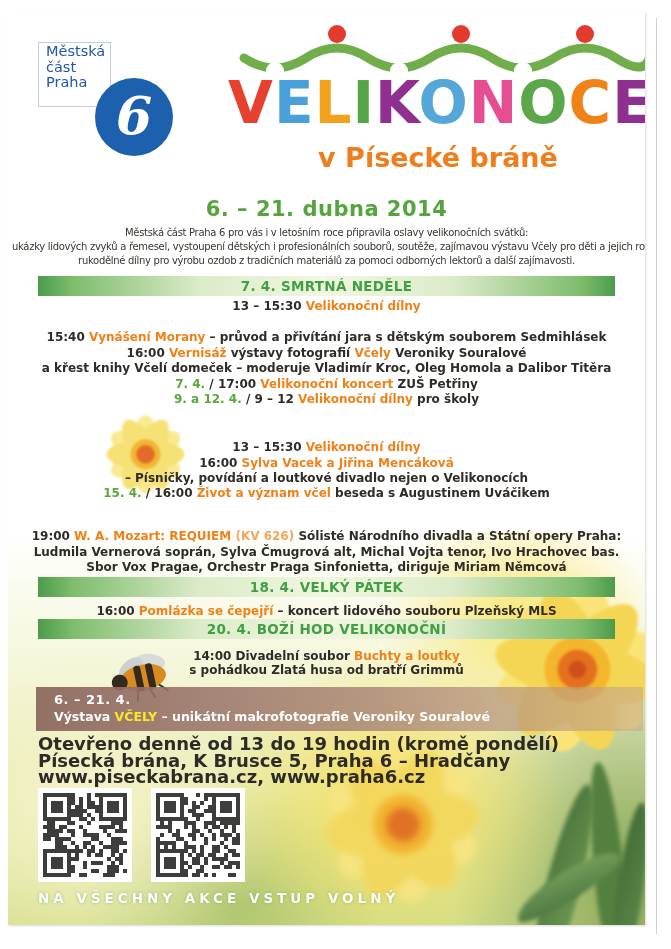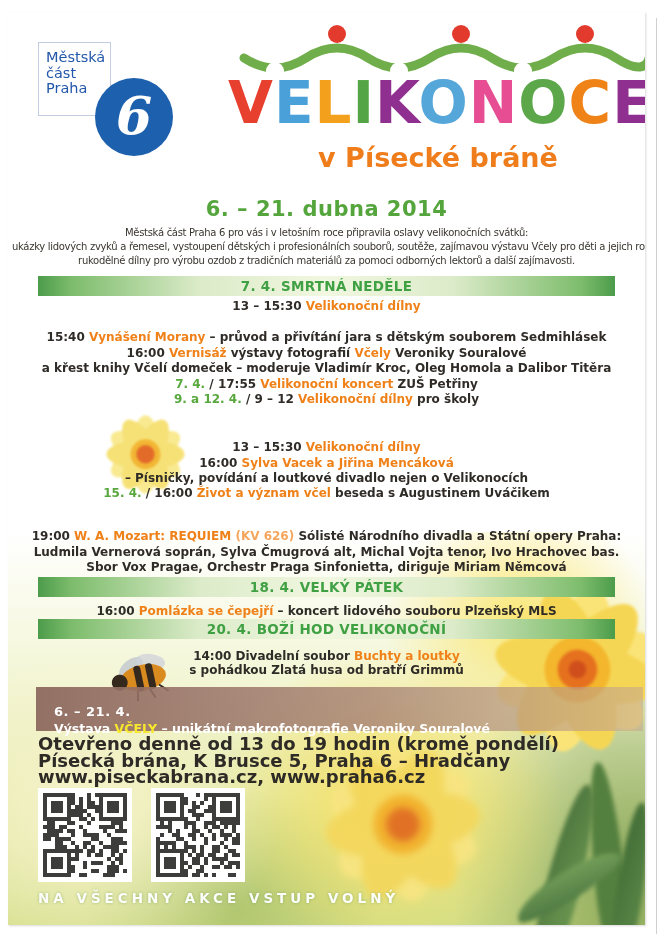--- a/index.html
+++ b/index.html
@@ -24,22 +24,22 @@
       radial-gradient(240px 210px at 60% 68%, rgba(248,222,88,.9), rgba(248,222,88,0) 72%),
       radial-gradient(280px 230px at 12% 72%, rgba(248,243,205,.95), rgba(248,243,205,0) 70%),
       radial-gradient(240px 340px at 98% 88%, rgba(112,148,72,.75), rgba(112,148,72,0) 75%),
       radial-gradient(200px 160px at 35% 95%, rgba(150,180,90,.6), rgba(150,180,90,0) 75%),
       linear-gradient(180deg, rgba(244,243,205,0) 0%, rgba(233,238,178,.55) 38%, rgba(221,230,153,.85) 70%, #d3de88 100%);
   }
   .leaf{position:absolute;border-radius:50% 48% 52% 50%/65% 60% 40% 35%;filter:blur(2px);}
   .flower{position:absolute;}
   
   .logo-box{
-    position:absolute;left:30px;top:30px;width:73px;height:74px;background:#ffffff;
-    border:1px solid #c3cde2;box-sizing:border-box;padding:7px 0 0 7px;z-index:3;
+    position:absolute;left:30px;top:30px;width:73px;height:65px;background:#ffffff;
+    border:1px solid #c3cde2;box-sizing:border-box;padding:1px 0 0 7px;z-index:3;
     color:#2257a9;font-size:14.5px;line-height:15.5px;font-weight:500;
   }
   .logo-circle{
     position:absolute;left:87px;top:66px;width:78px;height:78px;border-radius:50%;
     background:#1d60ad;z-index:4;display:flex;align-items:center;justify-content:center;
     color:#ffffff;font-family:"DejaVu Serif","Liberation Serif",serif;
     font-style:italic;font-weight:700;font-size:52px;padding-bottom:4px;box-sizing:border-box;
   }
   .wave-svg{position:absolute;left:222px;top:12px;z-index:2;}
   .title{
@@ -64,21 +64,21 @@
   .seg.plain{color:#2f2b27;font-weight:600;}
   .seg.orange{color:#ef8118;font-weight:800;}
   .seg.lightorange{color:#f5a55c;font-weight:600;}
   .seg.green{color:#58a83e;font-weight:800;}
   .seg.white{color:#ffffff;font-weight:800;}
   .seg.yellow{color:#f8e82c;font-weight:800;}
   
   .exh-band{
     position:absolute;left:28px;right:2px;top:675px;height:44px;z-index:2;
     background:linear-gradient(90deg, rgba(141,104,94,.94) 0%, rgba(168,132,118,.82) 55%, rgba(196,166,145,.55) 100%);
-    color:#ffffff;padding:17px 0 0 18px;box-sizing:border-box;
+    color:#ffffff;padding:5px 0 0 18px;box-sizing:border-box;
   }
   .exh-date{font-size:13px;font-weight:800;letter-spacing:.5px;}
   .exh-line{font-size:12.5px;margin-top:2px;}
   
   .info{position:absolute;left:30px;top:724px;z-index:3;color:#2e2a26;font-size:18px;line-height:16.5px;font-weight:600;}
   .qr{position:absolute;top:776px;width:94px;height:94px;background:#ffffff;z-index:3;}
   .qr .mods{position:absolute;left:5px;top:5px;width:84px;height:84px;}
   .qr i{position:absolute;width:4px;height:4px;background:#3d3d3b;}
   .footer-note{
     position:absolute;left:30px;top:878px;z-index:3;color:rgba(255,255,255,.97);
@@ -183,21 +183,21 @@
     <div>Městská část Praha 6 pro vás i v letošním roce připravila oslavy velikonočních svátků:</div>
     <div>ukázky lidových zvyků a řemesel, vystoupení dětských i profesionálních souborů, soutěže, zajímavou výstavu Včely pro děti a jejich rodiče,</div>
     <div>rukodělné dílny pro výrobu ozdob z tradičních materiálů za pomoci odborných lektorů a další zajímavosti.</div>
   </div>
 
   <div class="band" style="top:264px;">7. 4. SMRTNÁ NEDĚLE</div>
   <div class="line" style="top:287px;"><span class="seg time">13 – 15:30 </span><span class="seg orange">Velikonoční dílny</span></div>
   <div class="line" style="top:318px;"><span class="seg time">15:40 </span><span class="seg orange">Vynášení Morany </span><span class="seg plain">– průvod a přivítání jara s dětským souborem Sedmihlásek</span></div>
   <div class="line" style="top:334px;"><span class="seg time">16:00 </span><span class="seg orange">Vernisáž </span><span class="seg plain">výstavy fotografií </span><span class="seg orange">Včely </span><span class="seg plain">Veroniky Souralové</span></div>
   <div class="line" style="top:349px;"><span class="seg plain">a křest knihy Včelí domeček – moderuje Vladimír Kroc, Oleg Homola a Dalibor Titěra</span></div>
-  <div class="line" style="top:365px;"><span class="seg green">7. 4. </span><span class="seg time">/ 17:55 </span><span class="seg orange">Velikonoční koncert </span><span class="seg plain">ZUŠ Petřiny</span></div>
+  <div class="line" style="top:365px;"><span class="seg green">7. 4. </span><span class="seg time">/ 17:00 </span><span class="seg orange">Velikonoční koncert </span><span class="seg plain">ZUŠ Petřiny</span></div>
   <div class="line" style="top:380px;"><span class="seg green">9. a 12. 4. </span><span class="seg time">/ 9 – 12 </span><span class="seg orange">Velikonoční dílny </span><span class="seg plain">pro školy</span></div>
 
   <div class="line" style="top:428px;"><span class="seg time">13 – 15:30 </span><span class="seg orange">Velikonoční dílny</span></div>
   <div class="line" style="top:444px;"><span class="seg time">16:00 </span><span class="seg orange">Sylva Vacek a Jiřina Mencáková</span></div>
   <div class="line" style="top:459px;"><span class="seg plain">– Písničky, povídání a loutkové divadlo nejen o Velikonocích</span></div>
   <div class="line" style="top:474px;"><span class="seg green">15. 4. </span><span class="seg time">/ 16:00 </span><span class="seg orange">Život a význam včel </span><span class="seg plain">beseda s Augustinem Uváčikem</span></div>
 
   <div class="line" style="top:517px;"><span class="seg time">19:00 </span><span class="seg orange">W. A. Mozart: REQUIEM </span><span class="seg lightorange">(KV 626) </span><span class="seg plain">Sólisté Národního divadla a Státní opery Praha:</span></div>
   <div class="line" style="top:548px;"><span class="seg plain">Sbor Vox Pragae, Orchestr Praga Sinfonietta, diriguje Miriam Němcová</span></div>
   <div class="line" style="top:533px;"><span class="seg plain">Ludmila Vernerová soprán, Sylva Čmugrová alt, Michal Vojta tenor, Ivo Hrachovec bas.</span></div>

